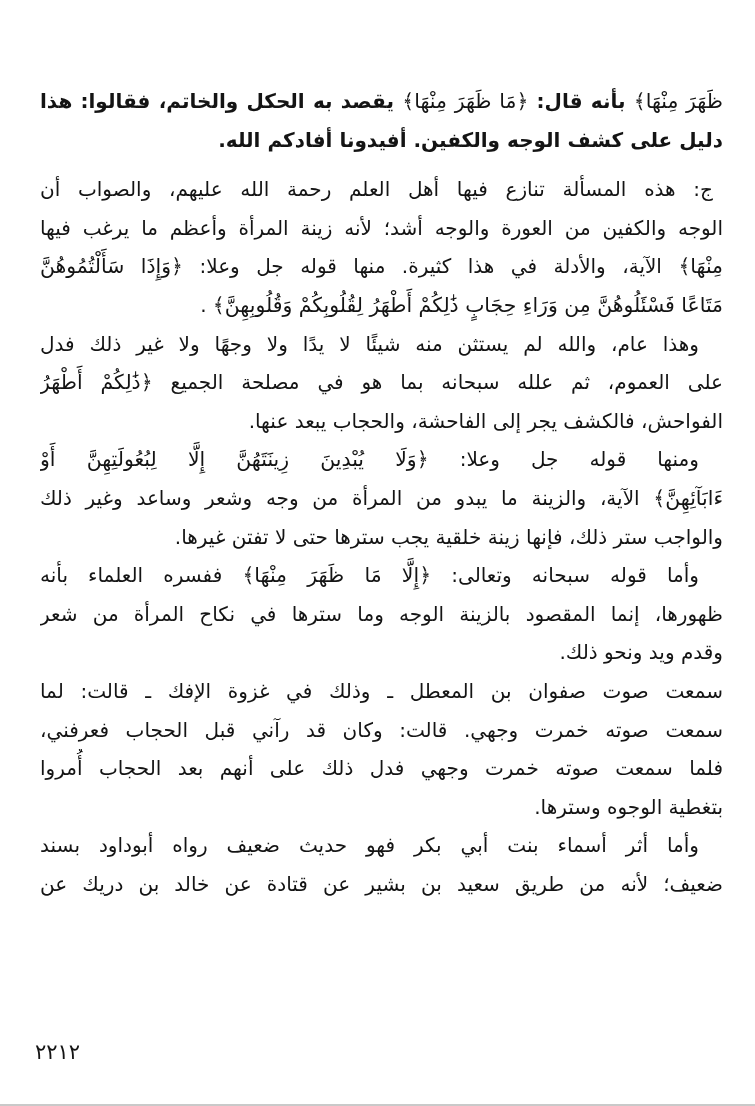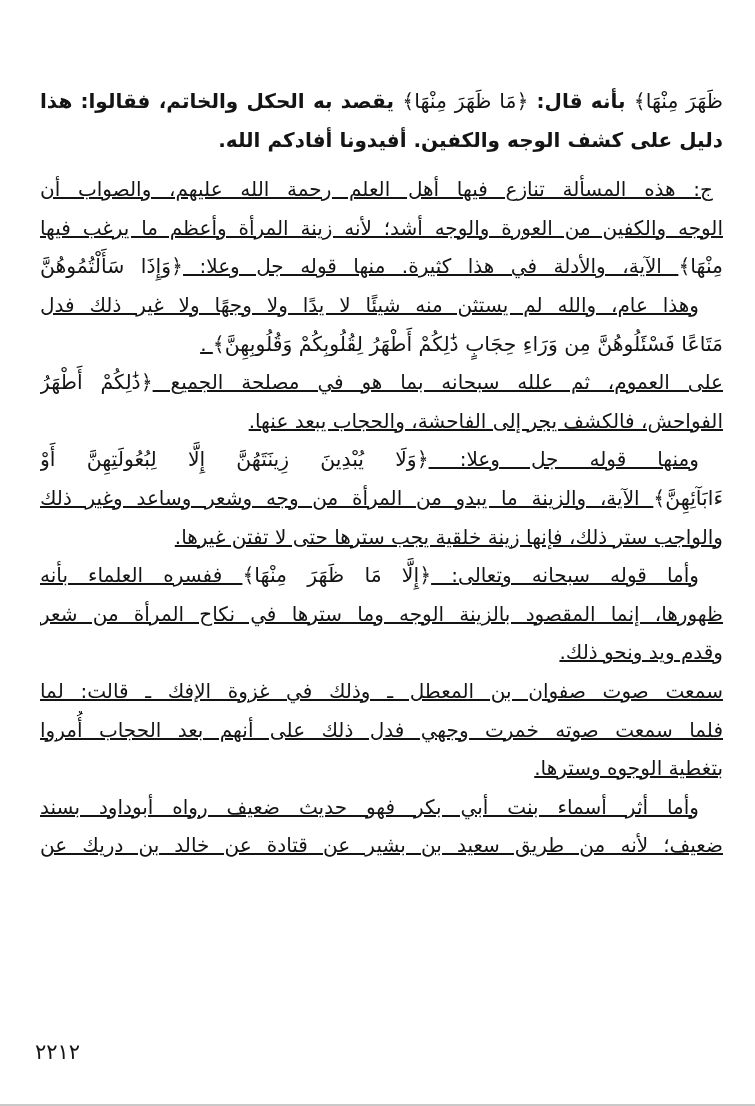--- a/index.html
+++ b/index.html
@@ -48,21 +48,20 @@
   }
   .line.gap {
     margin-top: 11px;
   }
   .seg-b {
     font-weight: bold;
     letter-spacing: 0;
   }
   .seg-n {
     font-weight: normal;
-    text-decoration: underline;
   }
   .seg-q {
     font-weight: normal;
     font-size: 1.02em;
   }
   .page-number {
     position: absolute;
     top: 1040px;
     left: 0;
     width: 100%;
@@ -84,31 +83,32 @@
 </head>
 <body>
 
 <div class="page">
   <div class="text-block" id="text-block">
       <div class="line"><span class="seg-q">ظَهَرَ مِنْهَا﴾</span><span class="seg-b"> بأنه قال: </span><span class="seg-q">﴿مَا ظَهَرَ مِنْهَا﴾</span><span class="seg-b"> يقصد به الحكل والخاتم، فقالوا: هذا</span></div>
       <div class="line p-end"><span class="seg-b">دليل على كشف الوجه والكفين. أفيدونا أفادكم الله.</span></div>
       <div class="line indent-sm gap"><span class="seg-n">ج: هذه المسألة تنازع فيها أهل العلم رحمة الله عليهم، والصواب أن</span></div>
       <div class="line"><span class="seg-n">الوجه والكفين من العورة والوجه أشد؛ لأنه زينة المرأة وأعظم ما يرغب فيها</span></div>
       <div class="line"><span class="seg-q">مِنْهَا﴾</span><span class="seg-n"> الآية، والأدلة في هذا كثيرة. منها قوله جل وعلا: </span><span class="seg-q">﴿وَإِذَا سَأَلْتُمُوهُنَّ</span></div>
+      <div class="line p-end"><span class="seg-q">مَتَاعًا فَسْئَلُوهُنَّ مِن وَرَاءِ حِجَابٍ ذَٰلِكُمْ أَطْهَرُ لِقُلُوبِكُمْ وَقُلُوبِهِنَّ﴾</span><span class="seg-n"> .</span></div>
       <div class="line indent"><span class="seg-n">وهذا عام، والله لم يستثن منه شيئًا لا يدًا ولا وجهًا ولا غير ذلك فدل</span></div>
-      <div class="line p-end"><span class="seg-q">مَتَاعًا فَسْئَلُوهُنَّ مِن وَرَاءِ حِجَابٍ ذَٰلِكُمْ أَطْهَرُ لِقُلُوبِكُمْ وَقُلُوبِهِنَّ﴾</span><span class="seg-n"> .</span></div>
       <div class="line"><span class="seg-n">على العموم، ثم علله سبحانه بما هو في مصلحة الجميع </span><span class="seg-q">﴿ذَٰلِكُمْ أَطْهَرُ</span></div>
       <div class="line p-end"><span class="seg-n">الفواحش، فالكشف يجر إلى الفاحشة، والحجاب يبعد عنها.</span></div>
       <div class="line indent"><span class="seg-n">ومنها قوله جل وعلا: </span><span class="seg-q">﴿وَلَا يُبْدِينَ زِينَتَهُنَّ إِلَّا لِبُعُولَتِهِنَّ أَوْ</span></div>
       <div class="line"><span class="seg-q">ءَابَآئِهِنَّ﴾</span><span class="seg-n"> الآية، والزينة ما يبدو من المرأة من وجه وشعر وساعد وغير ذلك</span></div>
       <div class="line p-end"><span class="seg-n">والواجب ستر ذلك، فإنها زينة خلقية يجب سترها حتى لا تفتن غيرها.</span></div>
       <div class="line indent"><span class="seg-n">وأما قوله سبحانه وتعالى: </span><span class="seg-q">﴿إِلَّا مَا ظَهَرَ مِنْهَا﴾</span><span class="seg-n"> ففسره العلماء بأنه</span></div>
       <div class="line"><span class="seg-n">ظهورها، إنما المقصود بالزينة الوجه وما سترها في نكاح المرأة من شعر</span></div>
       <div class="line p-end"><span class="seg-n">وقدم ويد ونحو ذلك.</span></div>
       <div class="line"><span class="seg-n">سمعت صوت صفوان بن المعطل ـ وذلك في غزوة الإفك ـ قالت: لما</span></div>
+      <div class="line"><span class="seg-n">سمعت صوته خمرت وجهي. قالت: وكان قد رآني قبل الحجاب فعرفني،</span></div>
       <div class="line"><span class="seg-n">فلما سمعت صوته خمرت وجهي فدل ذلك على أنهم بعد الحجاب أُمروا</span></div>
       <div class="line p-end"><span class="seg-n">بتغطية الوجوه وسترها.</span></div>
       <div class="line indent"><span class="seg-n">وأما أثر أسماء بنت أبي بكر فهو حديث ضعيف رواه أبوداود بسند</span></div>
       <div class="line"><span class="seg-n">ضعيف؛ لأنه من طريق سعيد بن بشير عن قتادة عن خالد بن دريك عن</span></div>
     </div>
   <div class="page-number">٢٢١٢</div>
   <div class="scan-edge"></div>
 </div>
 
 </body></html>

